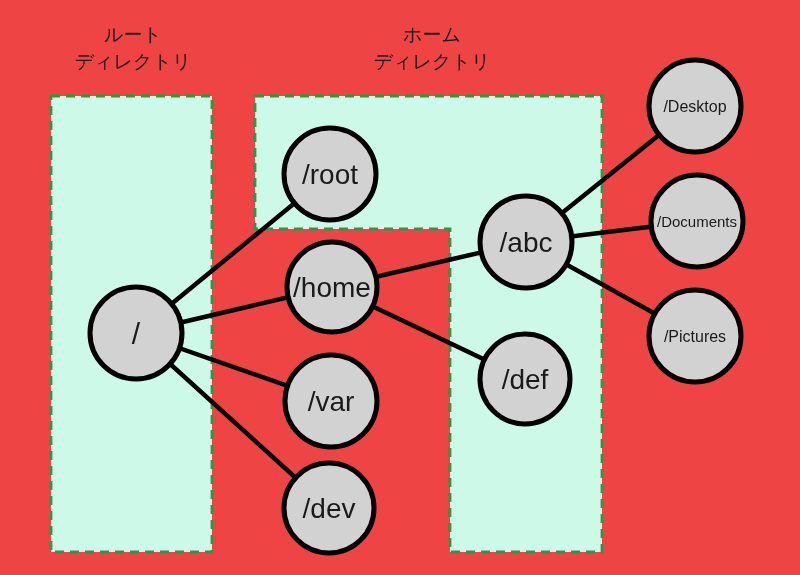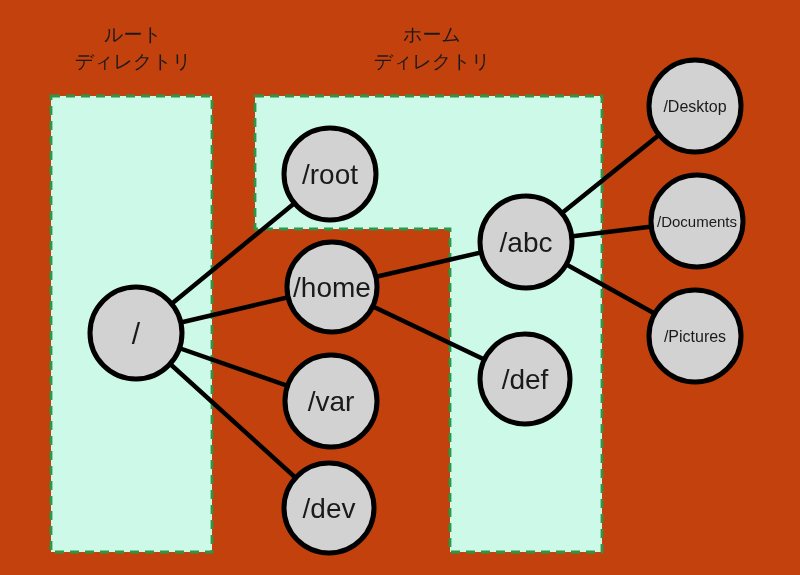--- a/index.html
+++ b/index.html
@@ -8,21 +8,21 @@
     background: #ffffff;
     width: 800px;
     height: 575px;
     overflow: hidden;
     font-family: "Liberation Sans", "DejaVu Sans", sans-serif;
   }
   .stage {
     position: relative;
     width: 800px;
     height: 575px;
-    background: #c2410c;
+    background: #ef4444;
   }
   svg { display: block; }
   .region {
     stroke-width: 2.8;
     stroke-dasharray: 9 6;
   }
   .edge {
     stroke-width: 4.5;
     stroke-linecap: round;
   }

